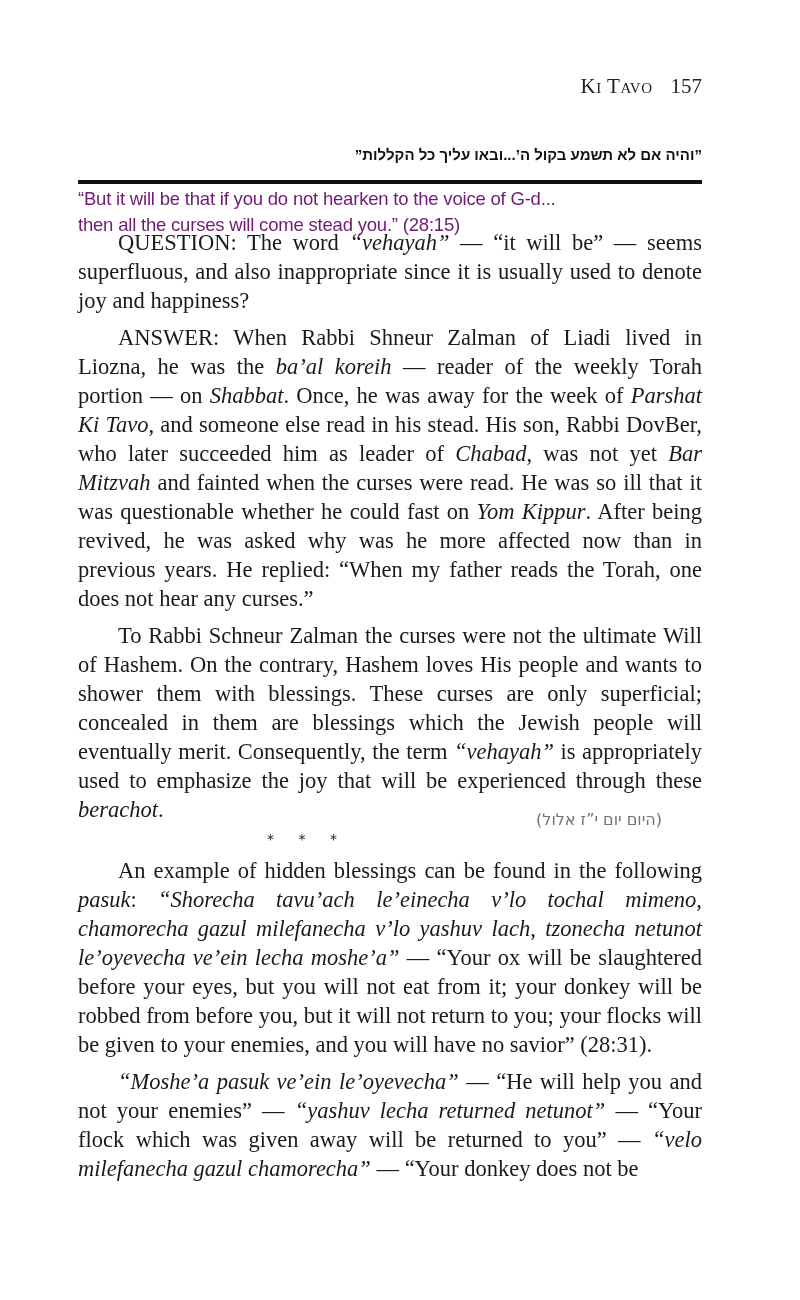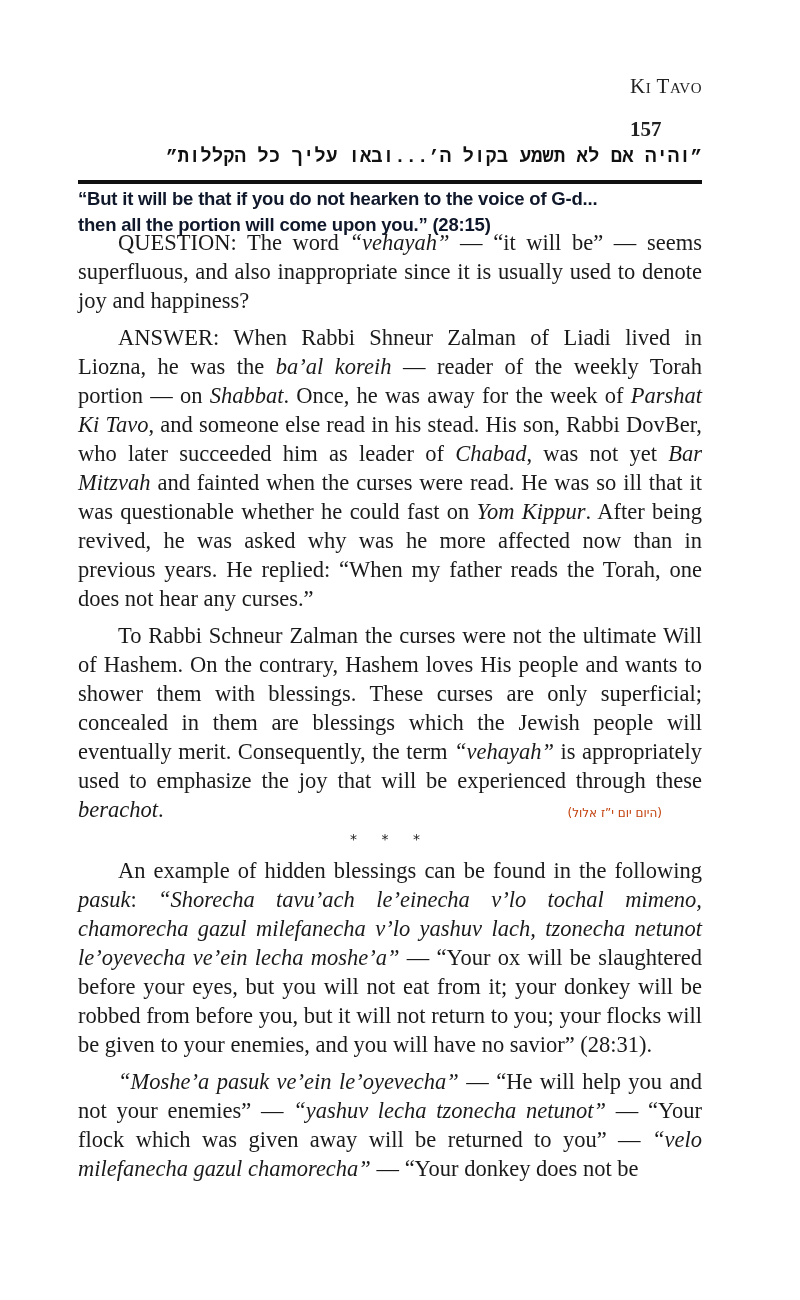--- a/index.html
+++ b/index.html
@@ -1,72 +1,72 @@
 <!DOCTYPE html>
 <html><head>
 <meta charset="utf-8">
 <style>
   html, body { margin: 0; padding: 0; background: #ffffff; }
   body { width: 800px; height: 1300px; position: relative; overflow: hidden; color: #111; }
   .page { position: absolute; left: 78px; top: 0; width: 624px; }
   .running-head {
     position: absolute; right: 0; top: 74px;
     font-family: "Liberation Serif", serif; font-size: 21px; color: #222;
-    display: flex; align-items: baseline; gap: 18px; flex-direction: column;
+    display: flex; align-items: baseline; gap: 18px;
   }
   .running-head .title { font-variant: small-caps; letter-spacing: 0.5px; }
-  .running-head .num { font-weight: bold; }
+  .running-head .num { font-weight: normal; }
   .hebrew-head {
     position: absolute; right: 0; top: 146px; width: 624px;
     direction: rtl; text-align: right;
-    font-family: Liberation Mono, monospace; font-weight: bold; font-size: 19px; color: #111;
+    font-family: Liberation Sans, sans-serif; font-weight: bold; font-size: 15px; color: #111;
   }
   .rule { position: absolute; left: 0; top: 180px; width: 624px; height: 4px; background: #111; }
   .verse {
     position: absolute; left: 0; top: 186px; width: 624px;
-    font-family: "Liberation Sans", sans-serif; font-weight: bold; font-size: 18.5px;
-    line-height: 26px; color: #0f172a; letter-spacing: -0.2px;
+    font-family: "Liberation Sans", sans-serif; font-weight: normal; font-size: 18.5px;
+    line-height: 26px; color: #701a75; letter-spacing: -0.2px;
   }
   .body {
     position: absolute; left: 0; top: 228px; width: 624px;
     font-family: "Liberation Serif", serif; font-size: 22.5px; line-height: 29px; color: #1a1a1a;
     text-align: justify;
   }
   .body p { margin: 0 0 8px 0; text-indent: 40px; }
   .body i { font-style: italic; }
   .source {
     float: right; direction: rtl; font-family: "DejaVu Sans", sans-serif;
-    font-size: 12px; margin-top: 4px; color: #c2410c;
+    font-size: 16px; margin-top: 10px; color: #737373;
   }
   .stars { text-align: center; font-family: "DejaVu Sans", sans-serif; font-size: 14px; line-height: 14px; margin: 0 0 10px 0; letter-spacing: 10px; }
 </style>
 </head>
 <body>
 
 <div class="page">
   <div class="running-head">
     <span class="title">Ki Tavo</span>
     <span class="num">157</span>
   </div>
 
   <div class="hebrew-head">”והיה אם לא תשמע בקול ה’...ובאו עליך כל הקללות”</div>
   <div class="rule"></div>
 
   <div class="verse">
     <div>“But it will be that if you do not hearken to the voice of G-d...</div>
-    <div>then all the portion will come upon you.” (28:15)</div>
+    <div>then all the curses will come stead you.” (28:15)</div>
   </div>
 
   <div class="body">
     <p><span>QUESTION: The word </span><i>“vehayah”</i><span> — “it will be” — seems superfluous, and also inappropriate since it is usually used to denote joy and happiness?</span></p>
 
     <p><span>ANSWER: When Rabbi Shneur Zalman of Liadi lived in Liozna, he was the </span><i>ba’al koreih</i><span> — reader of the weekly Torah portion — on </span><i>Shabbat</i><span>. Once, he was away for the week of </span><i>Parshat Ki Tavo</i><span>, and someone else read in his stead. His son, Rabbi DovBer, who later succeeded him as leader of </span><i>Chabad</i><span>, was not yet </span><i>Bar Mitzvah</i><span> and fainted when the curses were read. He was so ill that it was questionable whether he could fast on </span><i>Yom Kippur</i><span>. After being revived, he was asked why was he more affected now than in previous years. He replied: “When my father reads the Torah, one does not hear any curses.”</span></p>
 
     <p><span>To Rabbi Schneur Zalman the curses were not the ultimate Will of Hashem. On the contrary, Hashem loves His people and wants to shower them with blessings. These curses are only superficial; concealed in them are blessings which the Jewish people will eventually merit. Consequently, the term </span><i>“vehayah”</i><span> is appropriately used to emphasize the joy that will be experienced through these </span><i>berachot</i><span>.</span><span class="source">(היום יום י”ז אלול)</span></p>
 
     <div class="stars">* * *</div>
 
     <p><span>An example of hidden blessings can be found in the following </span><i>pasuk</i><span>: </span><i>“Shorecha tavu’ach le’einecha v’lo tochal mimeno, chamorecha gazul milefanecha v’lo yashuv lach, tzonecha netunot le’oyevecha ve’ein lecha moshe’a”</i><span> — “Your ox will be slaughtered before your eyes, but you will not eat from it; your donkey will be robbed from before you, but it will not return to you; your flocks will be given to your enemies, and you will have no savior” (28:31).</span></p>
 
 
-    <p><i>“Moshe’a pasuk ve’ein le’oyevecha”</i><span> — “He will help you and not your enemies” — </span><i>“yashuv lecha tzonecha netunot”</i><span> — “Your flock which was given away will be returned to you” — </span><i>“velo milefanecha gazul chamorecha”</i><span> — “Your donkey does not be</span></p>
+    <p><i>“Moshe’a pasuk ve’ein le’oyevecha”</i><span> — “He will help you and not your enemies” — </span><i>“yashuv lecha returned netunot”</i><span> — “Your flock which was given away will be returned to you” — </span><i>“velo milefanecha gazul chamorecha”</i><span> — “Your donkey does not be</span></p>
   </div>
 </div>
 
 </body></html>

